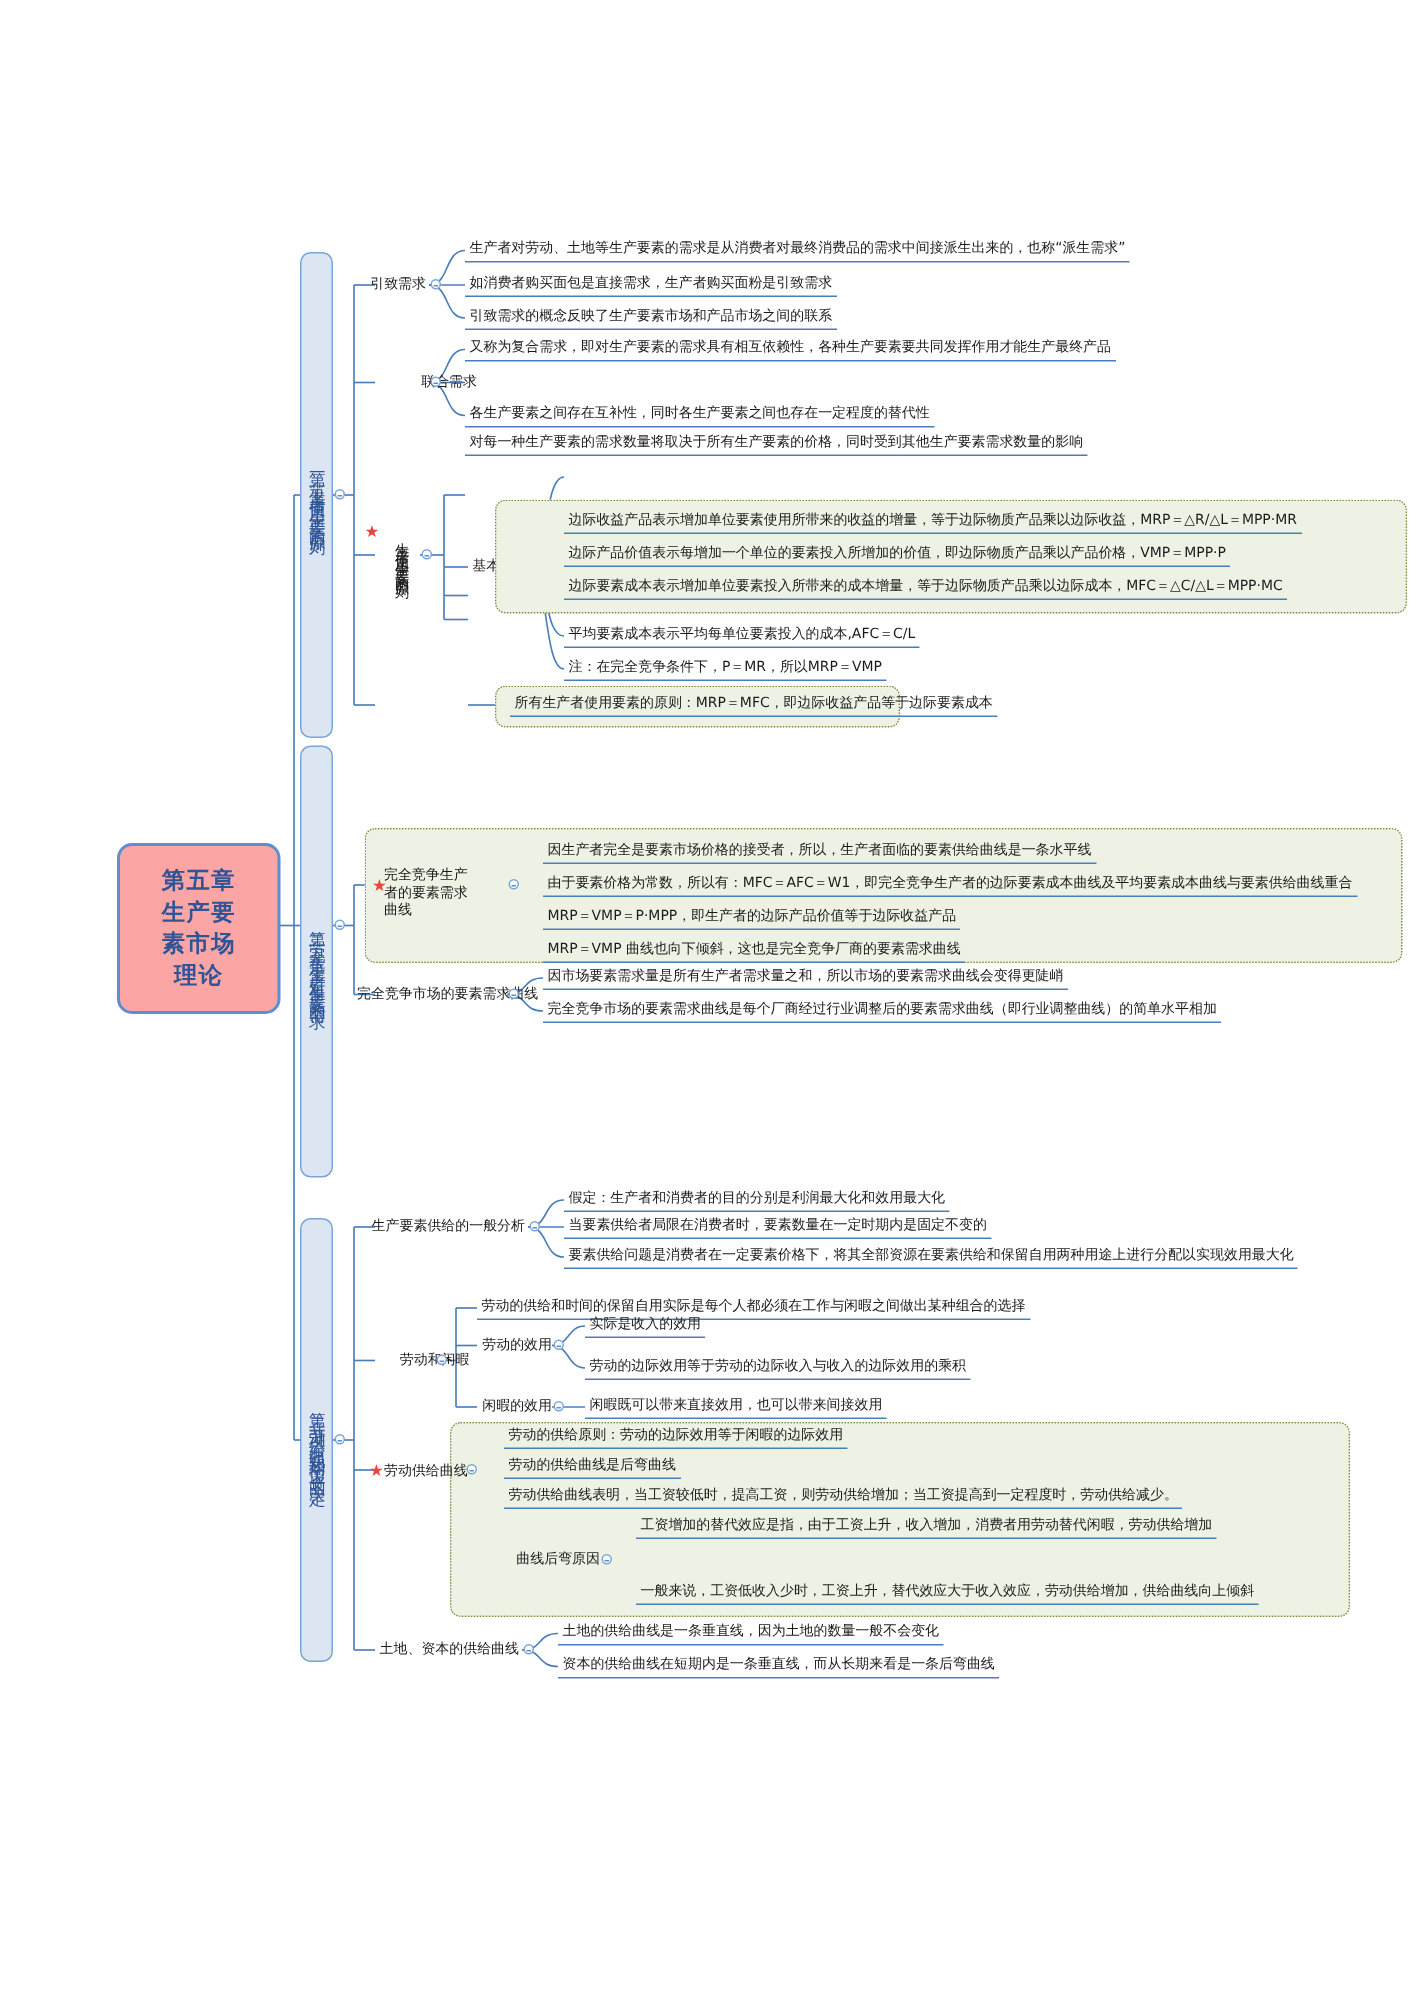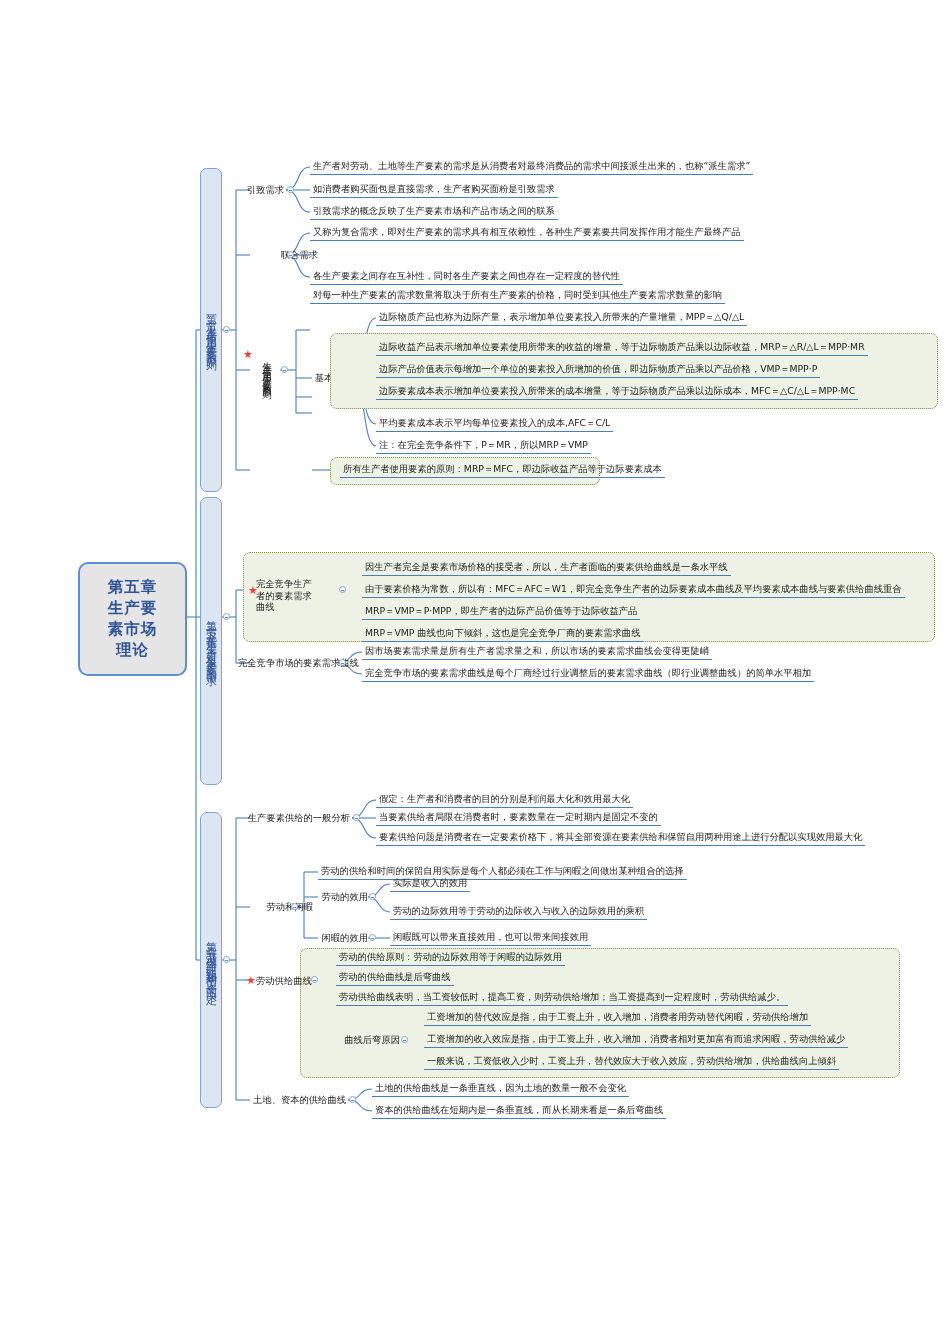--- a/index.html
+++ b/index.html
@@ -7,21 +7,21 @@
     font-family:"DejaVu Sans","Liberation Sans",sans-serif;
     width:945px;height:1338px;position:relative;overflow:hidden;
     color:#1a1a1a;
   }
   .canvas{position:absolute;left:0;top:0;width:945px;height:1338px;}
   svg.links{position:absolute;left:0;top:0;width:945px;height:1338px;pointer-events:none;}
 
   
   .root{
     position:absolute;
-    background:#e5e5e5;
+    background:#fca5a5;
     border:2px solid #5b8fd0;
     border-radius:10px;
     color:#2f5597;
     font-weight:bold;
     font-size:15.5px;
     line-height:21px;
     text-align:center;
     display:flex;align-items:center;justify-content:center;
     letter-spacing:1px;
   }
@@ -254,23 +254,20 @@
     <span>生产者使用生产要素的原则</span>
   </div>
   <div class="star" style="left:243px;top:349px;">★</div>
   <div class="tog" style="left:281px;top:366px;"></div>
 
   <div class="mid" style="left:306px;top:372px;width:46px;">
     <span>基本概念</span>
   </div>
   <div class="tog" style="left:353px;top:374px;"></div>
 
-  <div class="leaf" style="left:376px;top:311px;">
-    <span>边际物质产品也称为边际产量，表示增加单位要素投入所带来的产量增量，MPP＝△Q/△L</span>
-  </div>
 
   <div class="boxd" style="left:330px;top:333px;width:608px;height:76px;"></div>
   <div class="leaf" style="left:376px;top:341px;">
     <span>边际收益产品表示增加单位要素使用所带来的收益的增量，等于边际物质产品乘以边际收益，MRP＝△R/△L＝MPP·MR</span>
   </div>
   <div class="leaf" style="left:376px;top:363px;">
     <span>边际产品价值表示每增加一个单位的要素投入所增加的价值，即边际物质产品乘以产品价格，VMP＝MPP·P</span>
   </div>
   <div class="leaf" style="left:376px;top:385px;">
     <span>边际要素成本表示增加单位要素投入所带来的成本增量，等于边际物质产品乘以边际成本，MFC＝△C/△L＝MPP·MC</span>
@@ -383,23 +380,20 @@
   </div>
 
   <div class="mid" style="left:336px;top:1034px;width:64px;">
     <span>曲线后弯原因</span>
   </div>
   <div class="tog" style="left:401px;top:1036px;"></div>
 
   <div class="leaf" style="left:424px;top:1011px;">
     <span>工资增加的替代效应是指，由于工资上升，收入增加，消费者用劳动替代闲暇，劳动供给增加</span>
   </div>
-  <div class="leaf" style="left:424px;top:1033px;">
-    <span>工资增加的收入效应是指，由于工资上升，收入增加，消费者相对更加富有而追求闲暇，劳动供给减少</span>
-  </div>
   <div class="leaf" style="left:424px;top:1055px;">
     <span>一般来说，工资低收入少时，工资上升，替代效应大于收入效应，劳动供给增加，供给曲线向上倾斜</span>
   </div>
 
   <div class="mid" style="left:238px;top:1094px;width:108px;">
     <span>土地、资本的供给曲线</span>
   </div>
   <div class="tog" style="left:349px;top:1096px;"></div>
 
   <div class="leaf" style="left:372px;top:1082px;">

